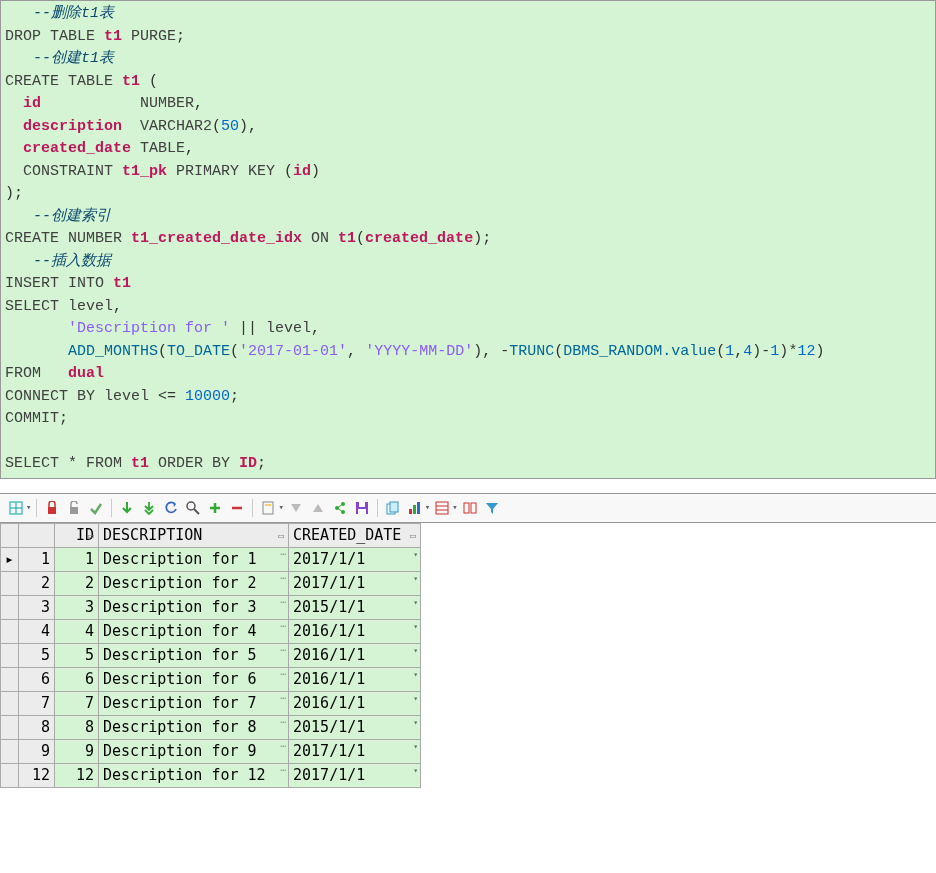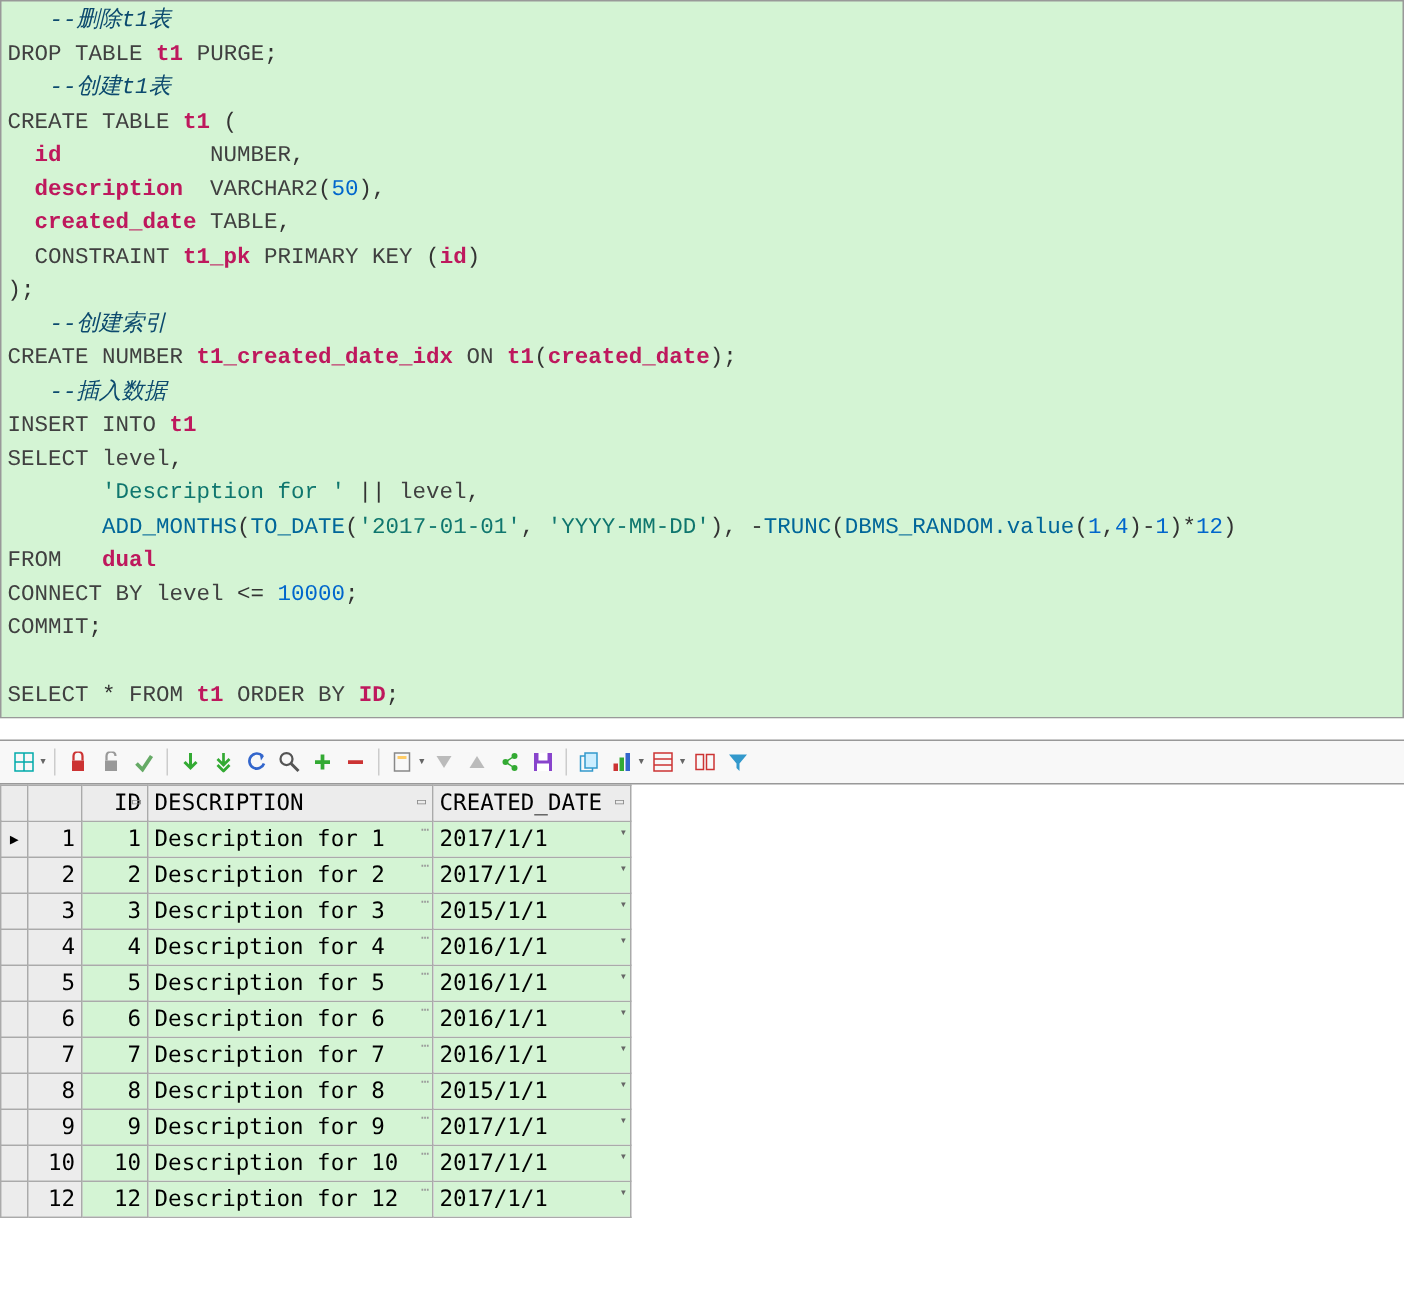--- a/index.html
+++ b/index.html
@@ -2,21 +2,21 @@
 <html><head>
 <meta charset="utf-8">
 <style>
 * { box-sizing: border-box; margin: 0; padding: 0; }
 body { font-family: Consolas, 'Courier New', monospace; font-size: 15px; background: #fff; width: 936px; }
 .editor { background: #d4f4d4; border: 1px solid #999; padding: 2px 4px; line-height: 22.5px; white-space: pre; overflow: hidden; }
 .cm-it { color: #0c4a6e; font-style: italic; margin-left: 28px; }
 .kw { color: #404040; }
 .id { color: #be185d; font-weight: bold; }
 .num { color: #0066cc; }
-.str { color: #0f766e; text-align: center; }
+.str { color: #8b5cf6; text-align: center; }
 .op { color: #333; }
 .pn { color: #333; }
 .fn { color: #006699; }
 .toolbar { border-top: 1px solid #999; border-bottom: 1px solid #999; padding: 4px 6px; display: flex; align-items: center; gap: 2px; background: #f8f8f8; margin-top: 6px; }
 .tb-btn { width: 20px; height: 20px; display: inline-flex; align-items: center; justify-content: center; cursor: pointer; border-radius: 2px; }
 .tb-sep { width: 1px; height: 18px; background: #ccc; margin: 0 3px; }
 .dd { font-size: 9px; color: #666; margin-left: -2px; }
 .grid { border-collapse: collapse; font-family: Consolas, monospace; font-size: 15px; margin-top: 0; }
 .grid th, .grid td { border: 1px solid #aaa; padding: 2px 4px; height: 24px; }
 .grid th { background: #ececec; font-weight: normal; text-align: left; position: relative; }
@@ -258,26 +258,19 @@
       </tr>
       <tr>
         <td class="rowmark"></td>
         <td class="rownum">9</td>
         <td class="idcol">9</td>
         <td class="desccol">Description for 9<span class="corner">⋯</span></td>
         <td class="datecol">2017/1/1<span class="cell-dd">▾</span></td>
       </tr>
       <tr>
         <td class="rowmark"></td>
-        <td class="rownum">10</td>
-        <td class="idcol">10</td>
-        <td class="desccol">Description for 10<span class="corner">⋯</span></td>
-        <td class="datecol">2017/1/1<span class="cell-dd">▾</span></td>
-      </tr>
-      <tr>
-        <td class="rowmark"></td>
         <td class="rownum">12</td>
         <td class="idcol">12</td>
         <td class="desccol">Description for 12<span class="corner">⋯</span></td>
         <td class="datecol">2017/1/1<span class="cell-dd">▾</span></td>
       </tr>
     </tbody>
 </table>
 
 </body></html>

